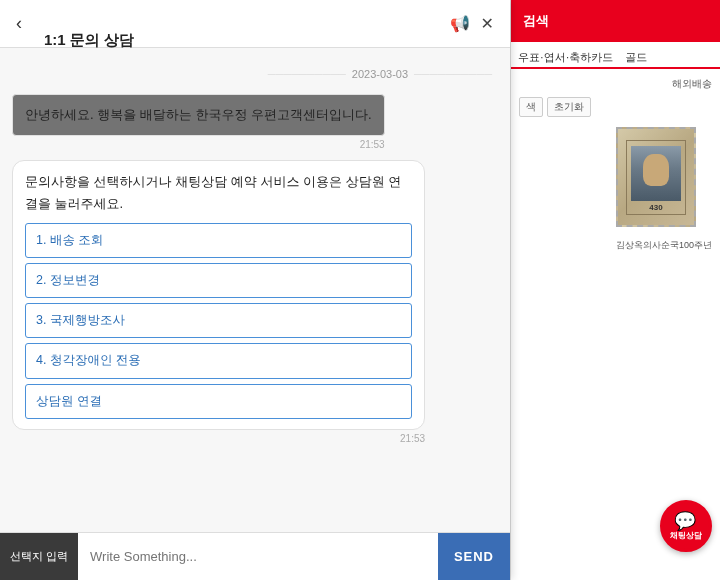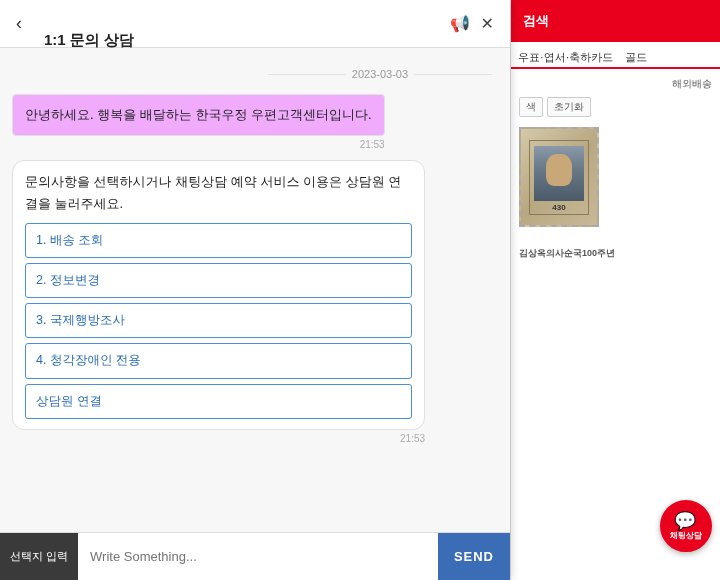--- a/index.html
+++ b/index.html
@@ -57,21 +57,21 @@
     }
     .right-filter-btn {
       border: 1px solid #ccc;
       padding: 2px 6px;
       font-size: 10px;
       border-radius: 2px;
       background: #fafafa;
     }
     .right-stamp-area {
       display: flex;
-      justify-content: flex-start;
+      justify-content: flex-end;
       margin-top: 10px;
       position: relative;
     }
     .stamp-img {
       width: 80px;
       height: 100px;
       border: 2px dashed #aaa;
       background: linear-gradient(135deg, #d4c9a8 0%, #b8a882 50%, #c8b896 100%);
       display: flex;
       align-items: center;
@@ -109,22 +109,21 @@
     }
     .stamp-price {
       font-size: 8px;
       font-weight: bold;
       color: #333;
     }
     .stamp-caption {
       font-size: 9px;
       color: #555;
       text-align: center;
-      margin-top: 20px;
-      font-weight: bold;
+      margin-top: 12px;
     }
     .chat-badge {
       position: absolute;
       bottom: 30px;
       right: 8px;
       width: 52px;
       height: 52px;
       background: #e8001d;
       border-radius: 50%;
       border: 3px solid #e8001d;
@@ -215,21 +214,21 @@
 
     .msg-row {
       display: flex;
       flex-direction: column;
       max-width: 85%;
     }
     .msg-row.bot {
       align-self: flex-start;
     }
     .msg-bubble {
-      background: #f0abfc;
+      background: #737373;
       border: 1px solid #e0e0e0;
       border-radius: 4px;
       padding: 10px 12px;
       font-size: 13px;
       color: #222;
       line-height: 1.5;
     }
     .msg-time {
       font-size: 10px;
       color: #aaa;

